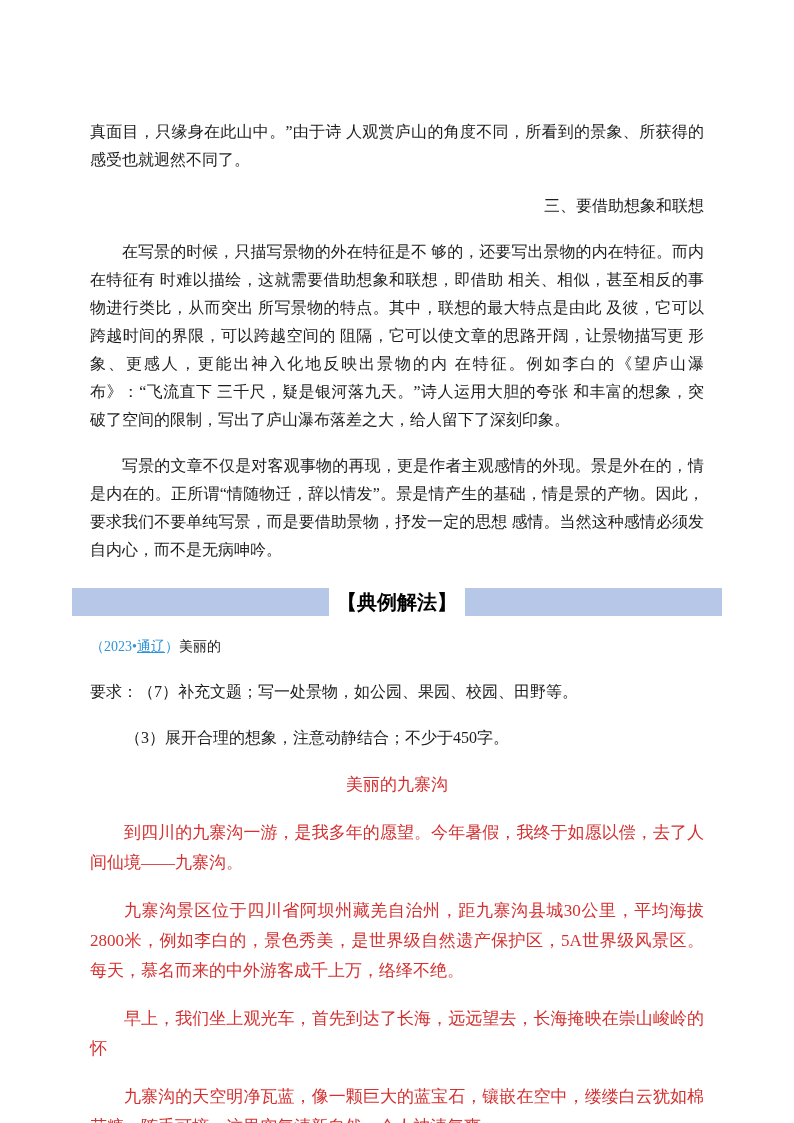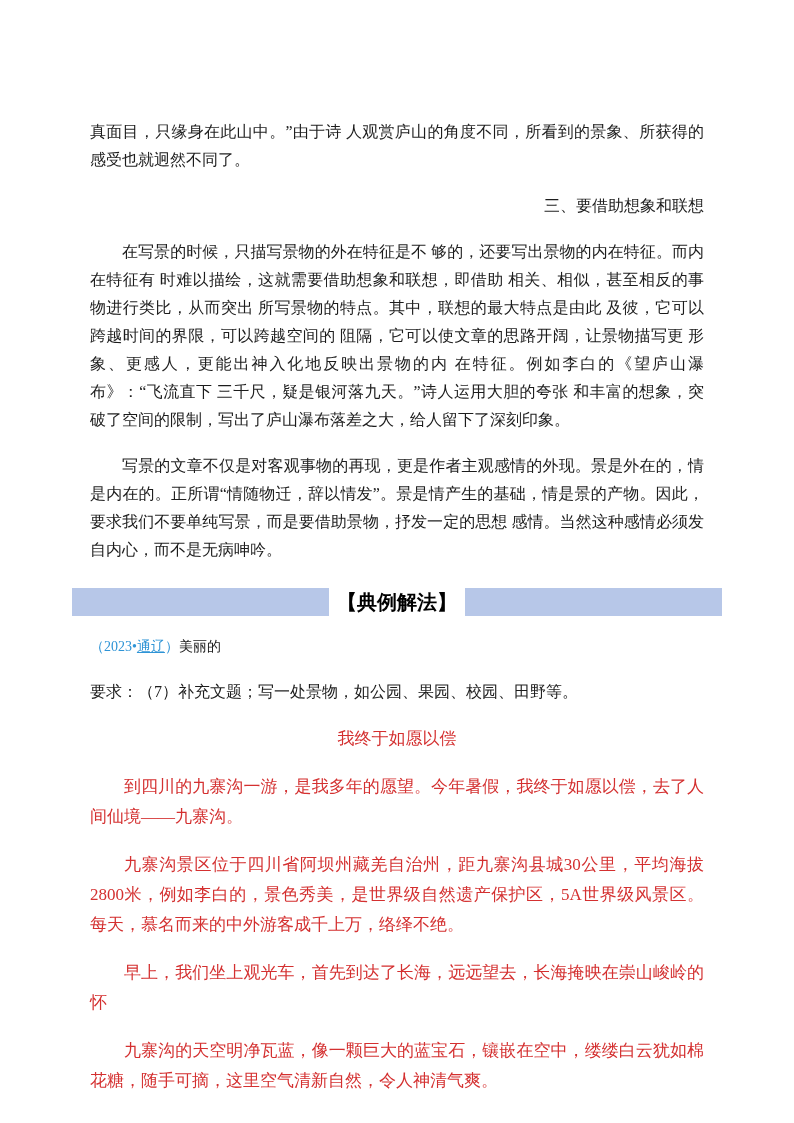--- a/index.html
+++ b/index.html
@@ -112,23 +112,24 @@
 
   <div class="banner">
     <span class="banner-title">【典例解法】</span>
   </div>
 
   <p class="exam-line"><span class="blue">（2023</span><span class="blue">•</span><span class="blue link-like">通辽</span><span class="blue">）</span><span>美丽的</span></p>
 
   <p class="req">要求：（7）补充文题；写一处景物，如公园、果园、校园、田野等。</p>
 
 
+  <p class="req req-indent">（3）展开合理的想象，注意动静结合；不少于450字。</p>
 
 
   <div class="red-block">
-    <p class="red-title">我终于如愿以偿</p>
+    <p class="red-title">美丽的九寨沟</p>
     <p class="red-para rp1">到四川的九寨沟一游，是我多年的愿望。今年暑假，我终于如愿以偿，去了人间仙境——九寨沟。</p>
     <p class="red-para">九寨沟景区位于四川省阿坝州藏羌自治州，距九寨沟县城30公里，平均海拔2800米，例如李白的，景色秀美，是世界级自然遗产保护区，5A世界级风景区。每天，慕名而来的中外游客成千上万，络绎不绝。</p>
     <p class="red-para">早上，我们坐上观光车，首先到达了长海，远远望去，长海掩映在崇山峻岭的怀</p>
     <p class="red-para rp3">九寨沟的天空明净瓦蓝，像一颗巨大的蓝宝石，镶嵌在空中，缕缕白云犹如棉花糖，随手可摘，这里空气清新自然，令人神清气爽。</p>
   </div>
 
 </div>
 
 </body></html>

